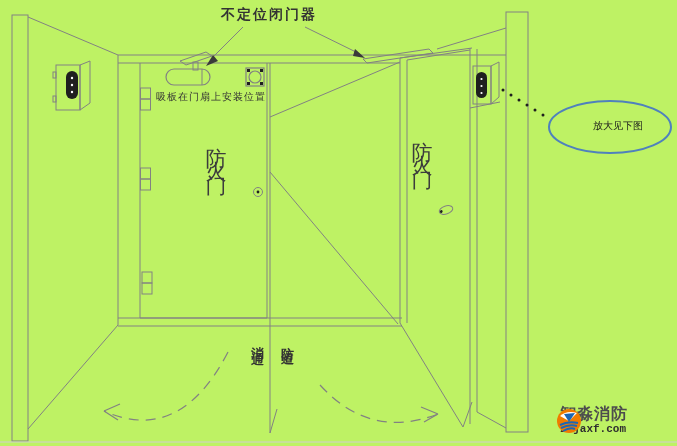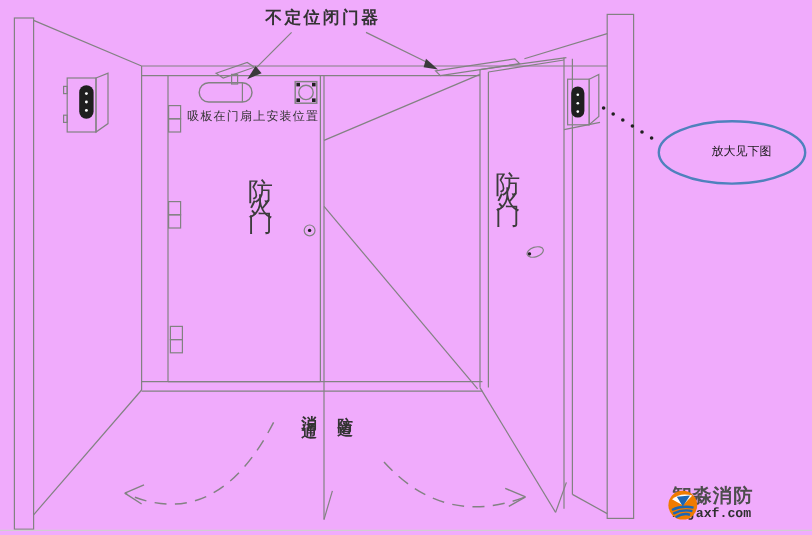--- a/index.html
+++ b/index.html
@@ -1,21 +1,21 @@
 <!DOCTYPE html>
 <html style="--line: #828282; --text: #333333; --callout-blue: #4f81bd; --logo-orange: #ef7b00; --logo-blue: #1c66b3; --logo-text: #4d4d4d; --logo-url: #2f2f2f;"><head>
 <meta charset="utf-8">
 <style>
   :root{
     --line:#828282; --text:#333333; --callout-blue:#4f81bd;
     --logo-orange:#ef7b00; --logo-blue:#1c66b3; --logo-text:#4d4d4d; --logo-url:#2f2f2f;
   }
   html,body{margin:0;padding:0;background:#ffffff;}
   #stage{
-    position:relative; width:677px; height:446px; background:#f0abfc; overflow:hidden;
+    position:relative; width:677px; height:446px; background:#bef264; overflow:hidden;
     font-family:"Liberation Sans","DejaVu Sans",sans-serif; color:var(--text);
   }
   #stage svg{position:absolute;left:0;top:0;}
   .ln{stroke:var(--line);stroke-width:1;fill:none;}
   .ln2{stroke:var(--line);stroke-width:1.2;fill:none;}
   .dash{stroke:var(--line);stroke-width:1.2;fill:none;stroke-dasharray:10 7;}
   .solidDark{fill:#3a3a3a;stroke:none;}
   .blk{fill:#1f1f1f;stroke:none;}
   .lbl{position:absolute;color:var(--text);white-space:nowrap;}
   .vtext{writing-mode:vertical-rl;text-orientation:upright;}

